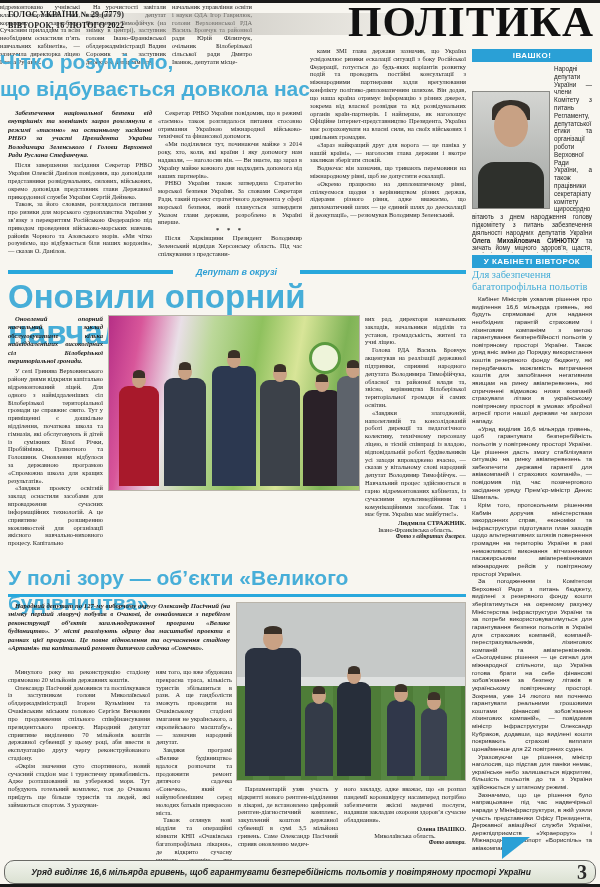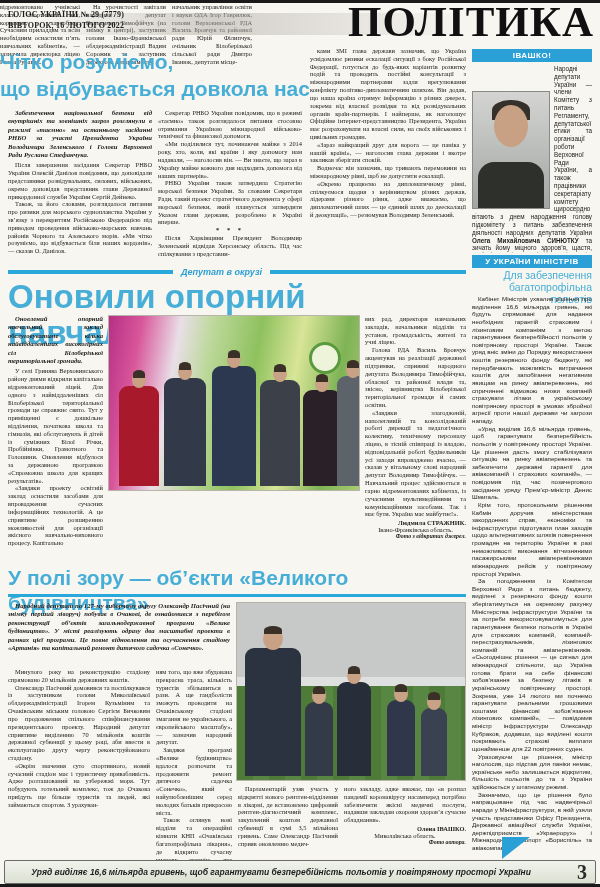--- a/index.html
+++ b/index.html
@@ -10,21 +10,21 @@
         background:linear-gradient(to right,rgba(190,187,180,0),rgba(178,175,168,.55) 40%,rgba(190,187,180,0));}
   .mast{position:absolute;left:8px;top:7px;font-weight:bold;font-size:8px;line-height:1.35;letter-spacing:.2px;}
   .section{position:absolute;right:6px;top:-6px;font-size:43px;font-weight:bold;letter-spacing:1px;color:#111;}
   
   .hblue{position:absolute;font-family:"Liberation Sans",sans-serif;font-weight:bold;color:#47aed8;}
   .a1-h{left:0;top:46px;width:310px;font-size:21px;line-height:1.28;}
   .a2-h{left:8px;top:276px;width:458px;font-size:33px;line-height:1.1;}
   .a3-h{left:8px;top:562px;width:458px;font-size:21px;line-height:1.2;}
   .a3-rule{position:absolute;left:8px;top:591px;width:458px;height:3px;background:#29a8dc;}
   
-  .rub{position:absolute;left:8px;top:264px;width:458px;display:flex;align-items:center;gap:8px;}
+  .rub{position:absolute;left:8px;top:264px;width:458px;display:flex;align-items:center;gap:23px;}
   .rub .bar{height:4px;background:#29a8dc;}
   .rub .b1{flex:0 0 165px;}
   .rub .b2{flex:1;}
   .rub .lbl{font-family:"Liberation Sans",sans-serif;font-style:italic;font-weight:bold;
             font-size:9px;color:#2d9fd4;white-space:nowrap;}
   
   .col{position:absolute;overflow:hidden;}
   .p{font-size:6.4px;line-height:1.22;text-align:justify;text-indent:7px;margin:0;overflow-wrap:break-word;}
   .lead{font-weight:bold;font-style:italic;font-size:6.7px;line-height:1.25;text-indent:7px;text-align:justify;margin:0 0 2px 0;}
   .stars{text-align:center;text-indent:0;letter-spacing:3px;font-weight:bold;}
@@ -62,30 +62,30 @@
   .sbhead{position:absolute;left:472px;width:120px;height:13px;background:#2aa0d6;color:#fff;
      font-family:"Liberation Sans",sans-serif;font-weight:bold;font-size:8px;line-height:13px;
      text-align:center;letter-spacing:.5px;}
   .sb-congrats{position:absolute;left:472px;top:62px;width:120px;height:188px;overflow:hidden;
      font-family:"Liberation Sans",sans-serif;font-size:6.3px;line-height:1.24;text-align:justify;overflow-wrap:break-word;}
   .sb-photo{float:left;width:78px;height:118px;margin:26px 4px 2px 0;border:1px solid #8a8a86;
      background:linear-gradient(#d4d5d2,#a2a5a2);position:relative;box-sizing:border-box;}
   .sb-photo .hair{position:absolute;left:19px;top:8px;width:38px;height:20px;border-radius:50% 50% 0 0;background:#35302a;}
   .sb-photo .face{position:absolute;left:21px;top:13px;width:34px;height:42px;border-radius:50%;background:#c8a184;}
   .sb-photo .torso{position:absolute;left:5px;bottom:0;width:66px;height:46px;border-radius:16px 16px 0 0;background:#2e302c;}
-  .sbh2line{position:absolute;left:472px;top:266px;width:120px;font-family:Liberation Sans, sans-serif;
-     font-size:10.5px;line-height:1.15;color:#47aed8;text-align:right;}
+  .sbh2line{position:absolute;left:472px;top:266px;width:120px;font-family:Liberation Serif, serif;
+     font-size:10.5px;line-height:1.15;color:#47aed8;}
   .sb-body{position:absolute;left:472px;top:292px;width:120px;height:558px;overflow:hidden;
      font-family:"Liberation Sans",sans-serif;font-size:6.2px;line-height:1.23;text-align:justify;overflow-wrap:break-word;}
   .sb-body p{margin:0;text-indent:6px;}
   .fold{position:absolute;left:502px;top:834px;width:0;height:0;
      border-top:22px solid #2aa0d6;border-right:28px solid transparent;}
   
   .bottombar{position:absolute;left:4px;top:857px;width:592px;height:24px;box-sizing:border-box;
-     border:1px solid #6a6a66;border-radius:2px;background:linear-gradient(#f1f3ec,#dbe1d2);
+     border:1px solid #6a6a66;border-radius:10px;background:linear-gradient(#f1f3ec,#dbe1d2);
      display:flex;align-items:center;}
   .bb-text{flex:1;text-align:center;font-family:"Liberation Sans",sans-serif;font-style:italic;
      font-weight:bold;font-size:8.5px;color:#1d1d1d;}
   .bb-page{width:30px;text-align:right;padding-right:8px;font-size:20px;font-weight:bold;color:#2a2a2a;}
 </style>
 </head>
 <body>
 
 <div class="page">
   <div class="scanband"></div>
@@ -229,21 +229,21 @@
 
   <div class="sbhead" style="top:46px;">ІВАШКО!</div>
   <div class="sb-congrats">
     <div class="sb-photo">
       <div class="hair"></div>
       <div class="face"></div>
       <div class="torso"></div>
     </div>
     <span>Народні депутати України — члени Комітету з питань Регламенту, депутатської етики та організації роботи Верховної Ради України, а також працівники секретаріату комітету щиросердно вітають з днем народження голову підкомітету з питань забезпечення діяльності народних депутатів України </span><b>Олега Михайловича СИНЮТКУ</b><span> та зичать йому міцного здоров’я, щастя, любові та відданості рідних і друзів, наснаги в роботі, поваги колег та успіхів на шляху досягнення обраної мети.</span>
   </div>
-  <div class="sbhead" style="top:252px;">У УКРАЇНИ МІНІСТРІВ</div>
+  <div class="sbhead" style="top:252px;">У КАБІНЕТІ ВІВТОРОК</div>
   <div class="sbh2line">
     <div>Для забезпечення</div>
     <div>багатопрофільна польотів</div>
   </div>
   <div class="sb-body">
     <p>Кабінет Міністрів ухвалив рішення про виділення 16,6 мільярда гривень, які будуть спрямовані для надання необхідних гарантій страховим і лізинговим компаніям з метою гарантування безперебійності польотів у повітряному просторі України. Також уряд вніс зміни до Порядку використання коштів резервного фонду бюджету, які передбачають можливість витрачання коштів для запобігання негативним явищам на ринку авіаперевезень, які спричинені відмовою низки компаній страхувати літаки в українському повітряному просторі в умовах збройної агресії проти нашої держави чи загрози нападу.</p>
     <p>«Уряд виділив 16,6 мільярда гривень, щоб гарантувати безперебійність польотів у повітряному просторі України. Це рішення дасть змогу стабілізувати ситуацію на ринку авіаперевезень та забезпечити державні гарантії для авіакомпаній і страхових компаній», — повідомив під час позачергового засідання уряду Прем’єр-міністр Денис Шмигаль.</p>
     <p>Крім того, протокольним рішенням Кабмін доручив міністерствам закордонних справ, економіки та інфраструктури підготувати план заходів щодо альтернативних шляхів повернення громадян на територію України в разі неможливості виконання вітчизняними пасажирськими авіаперевізниками міжнародних рейсів у повітряному просторі України.</p>
     <p>За погодженням із Комітетом Верховної Ради з питань бюджету, виділені з резервного фонду кошти зберігатимуться на окремому рахунку Міністерства інфраструктури України та за потреби використовуватимуться для гарантування безпеки польотів в Україні для страхових компаній, компаній-перестрахувальників, лізингових компаній та авіаперевізників. «Сьогоднішнє рішення — це сигнал для міжнародної спільноти, що Україна готова брати на себе фінансові зобов’язання за безпеку літаків в українському повітряному просторі. Зокрема, уже 14 лютого ми почнемо гарантувати реальними грошовими коштами фінансові зобов’язання лізингових компаній», — повідомив міністр інфраструктури Олександр Кубраков, додавши, що виділені кошти покривають страхові виплати щонайменше для 22 повітряних суден.</p>
     <p>Ураховуючи це рішення, міністр наголосив, що підстав для паніки немає, українське небо залишається відкритим, більшість польотів до та з України здійснюється у штатному режимі.</p>

